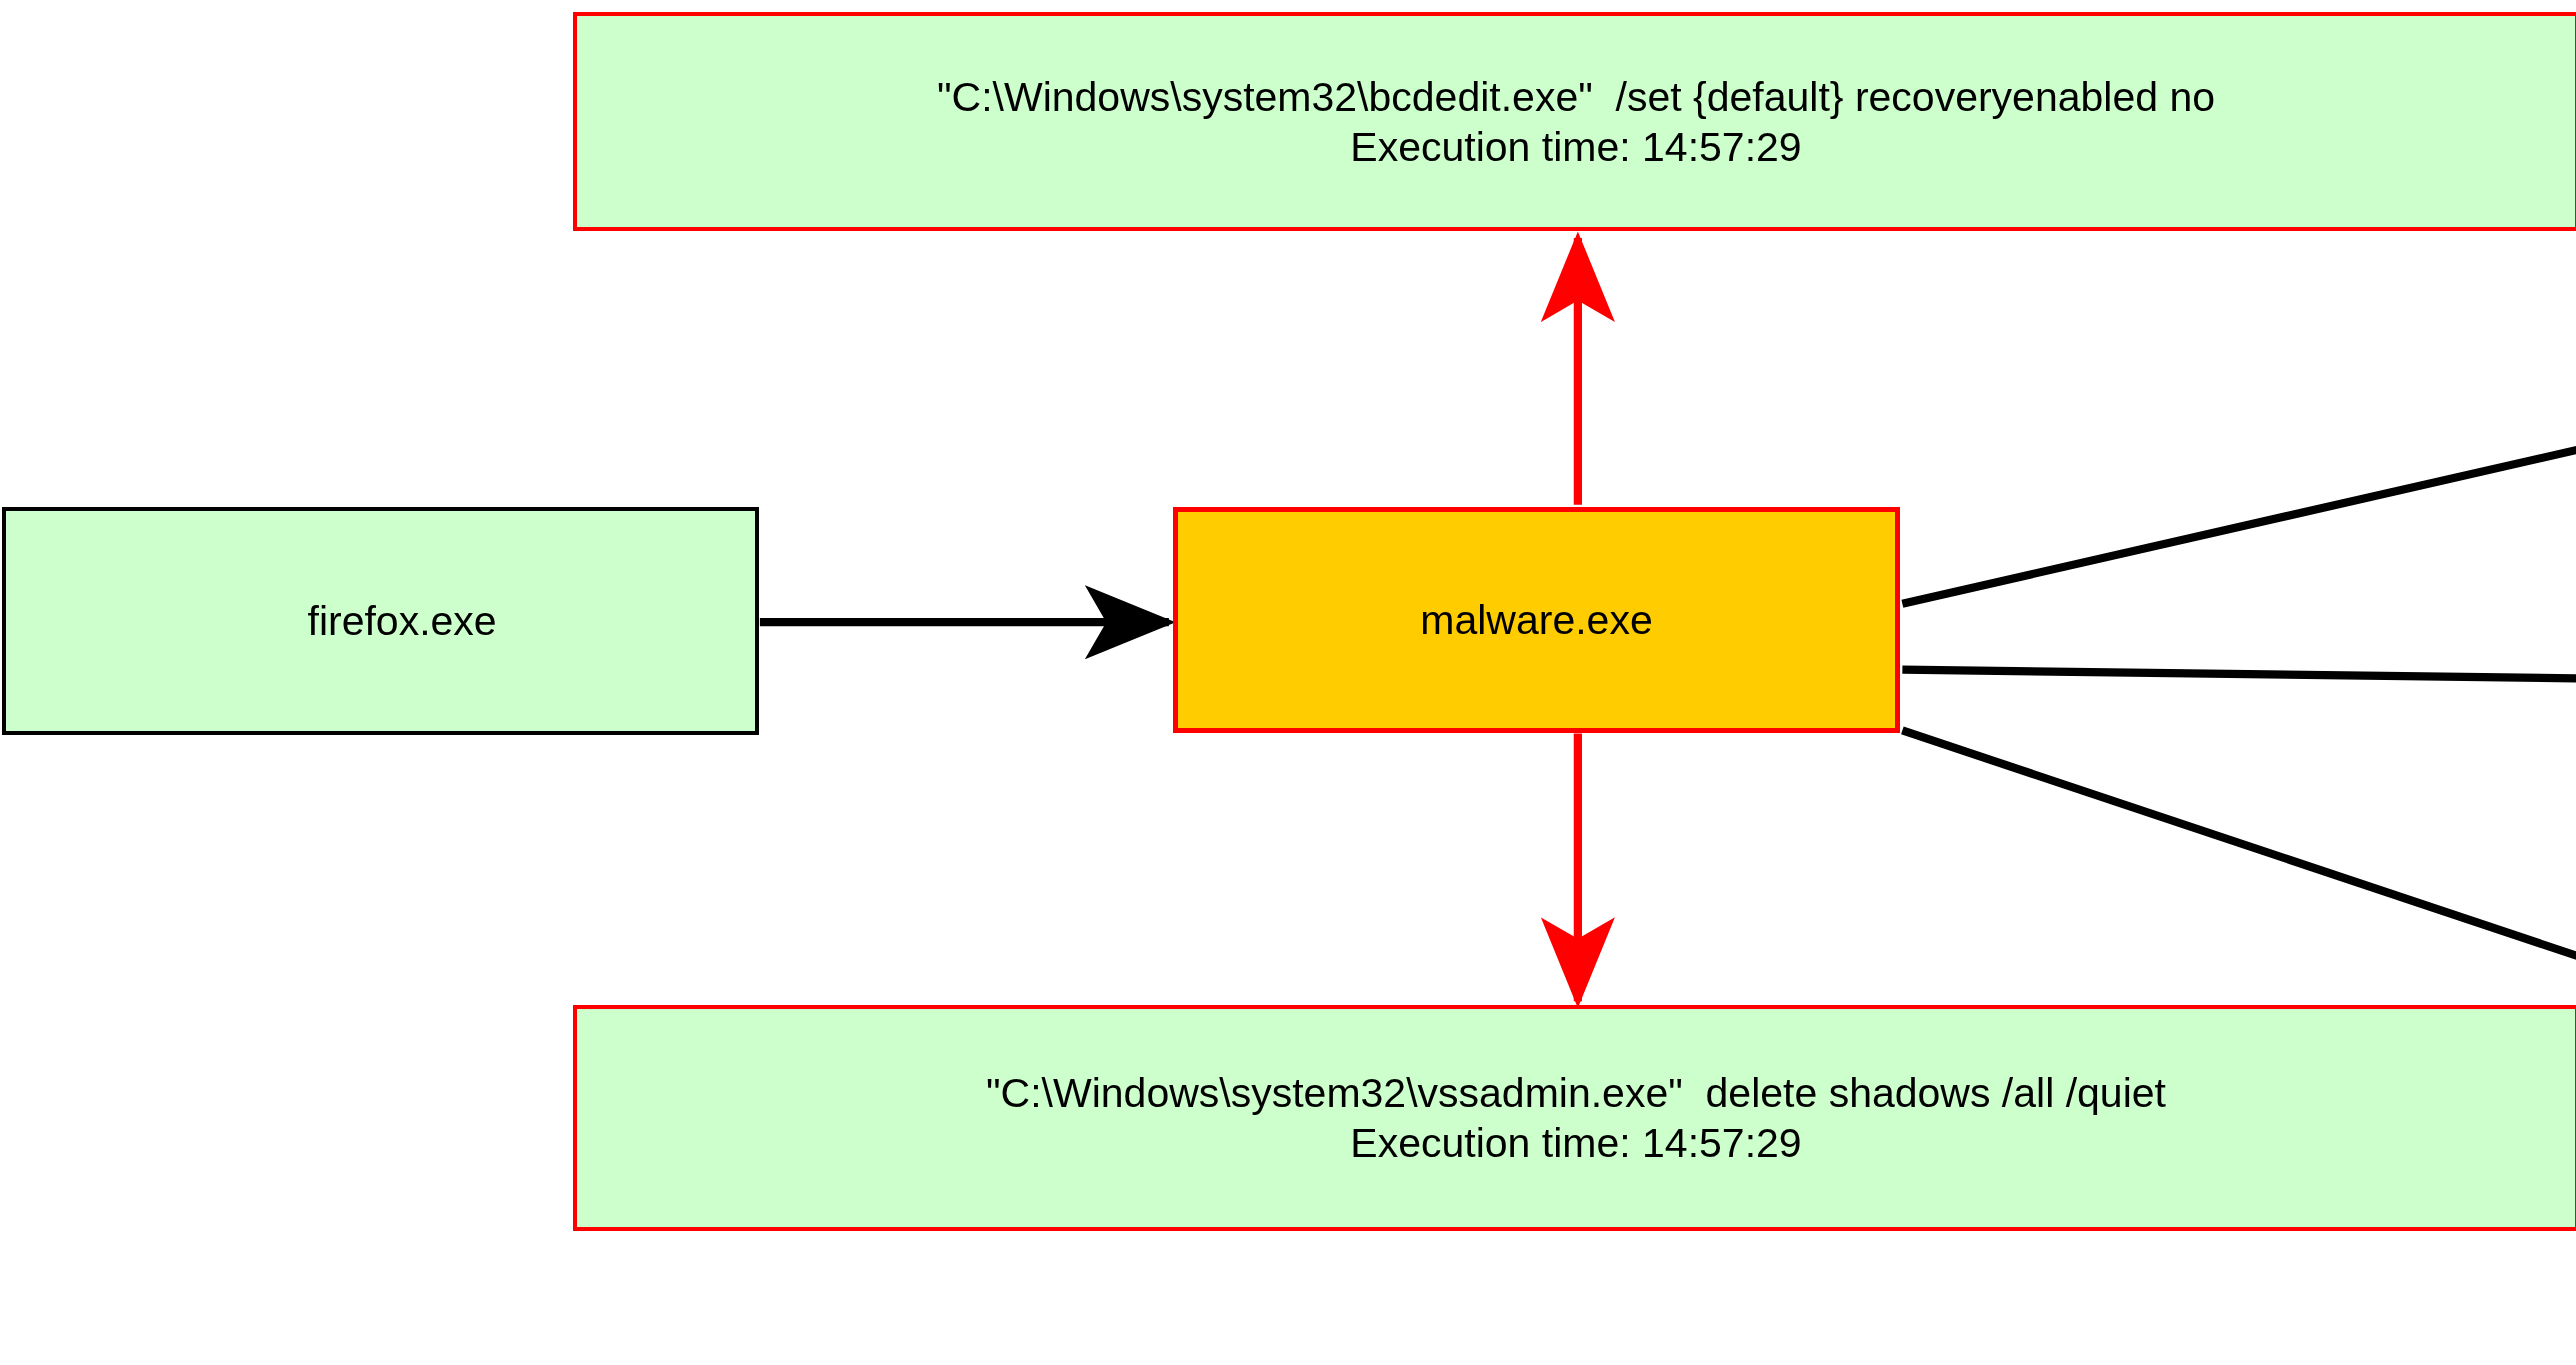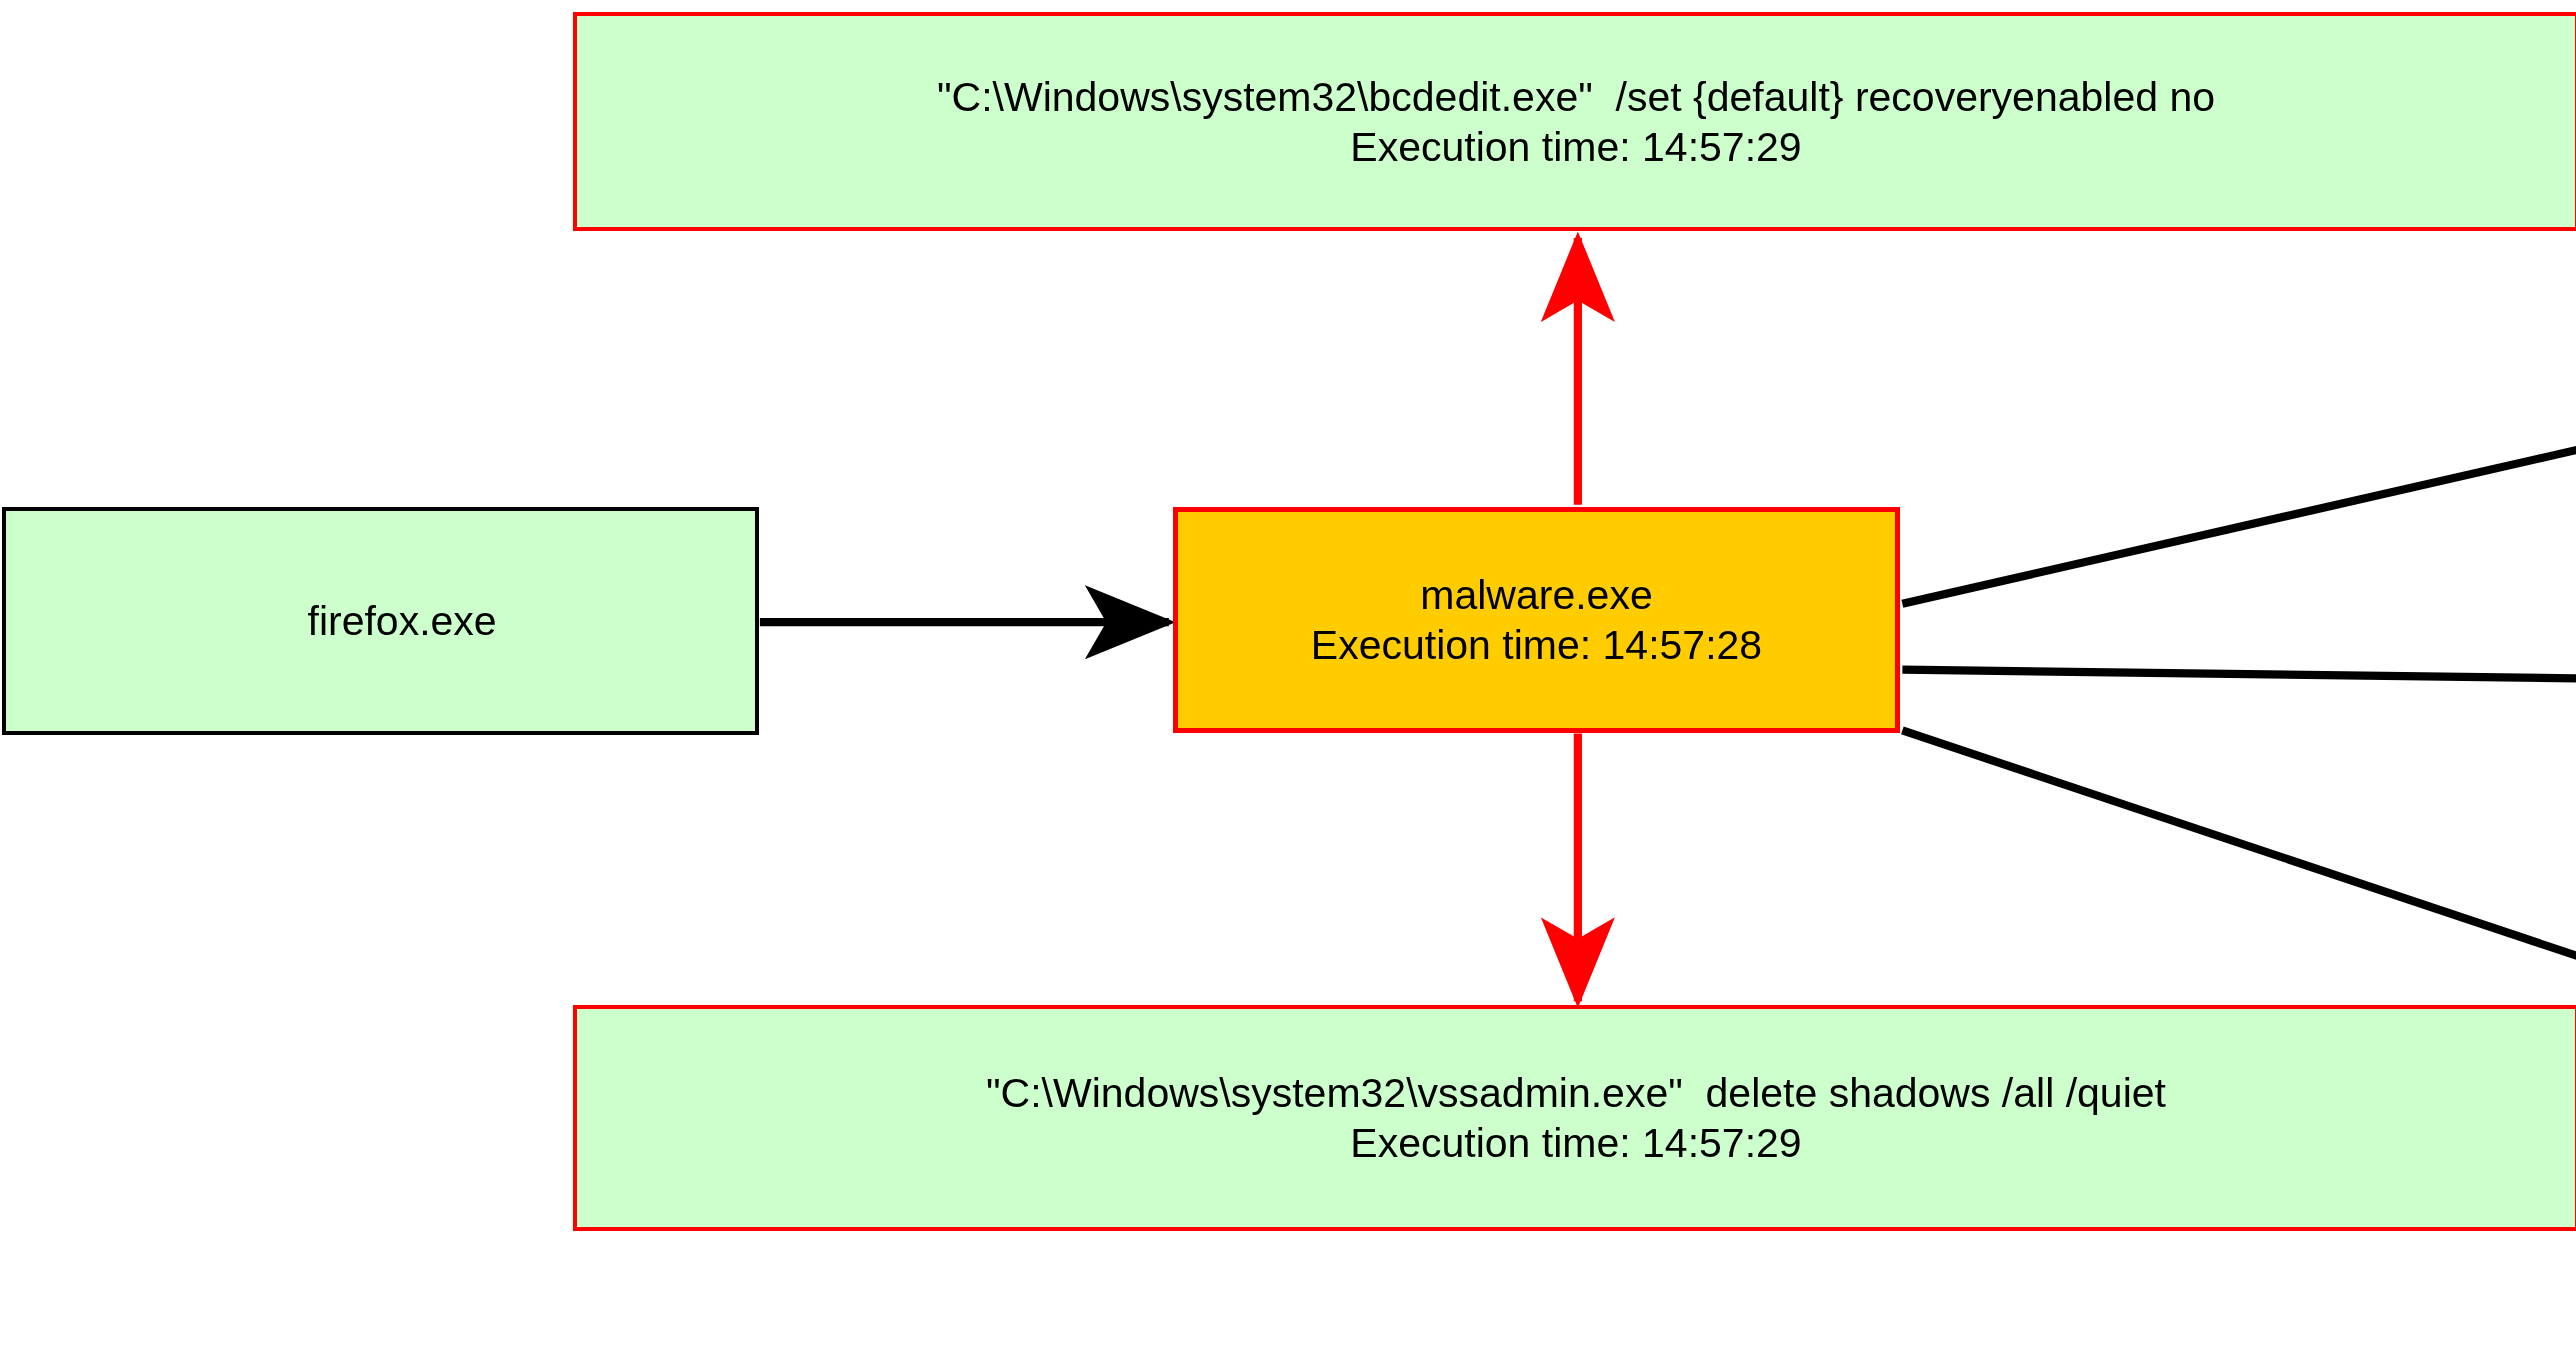--- a/index.html
+++ b/index.html
@@ -116,21 +116,20 @@
     <span class="line">"C:\Windows\system32\bcdedit.exe"  /set {default} recoveryenabled no</span>
     <span class="line">Execution time: 14:57:29</span>
   </div>
 
   <div class="node node--process-green" id="node-firefox">
     <span class="line">firefox.exe</span>
   </div>
 
   <div class="node node--malware" id="node-malware">
     <span class="line">malware.exe</span>
-    <span class="line">Execution time: 14:57:28</span>
   </div>
 
   <div class="node node--command" id="node-vssadmin">
     <span class="line">"C:\Windows\system32\vssadmin.exe"  delete shadows /all /quiet</span>
     <span class="line">Execution time: 14:57:29</span>
   </div>
 
 </div>
 
 

